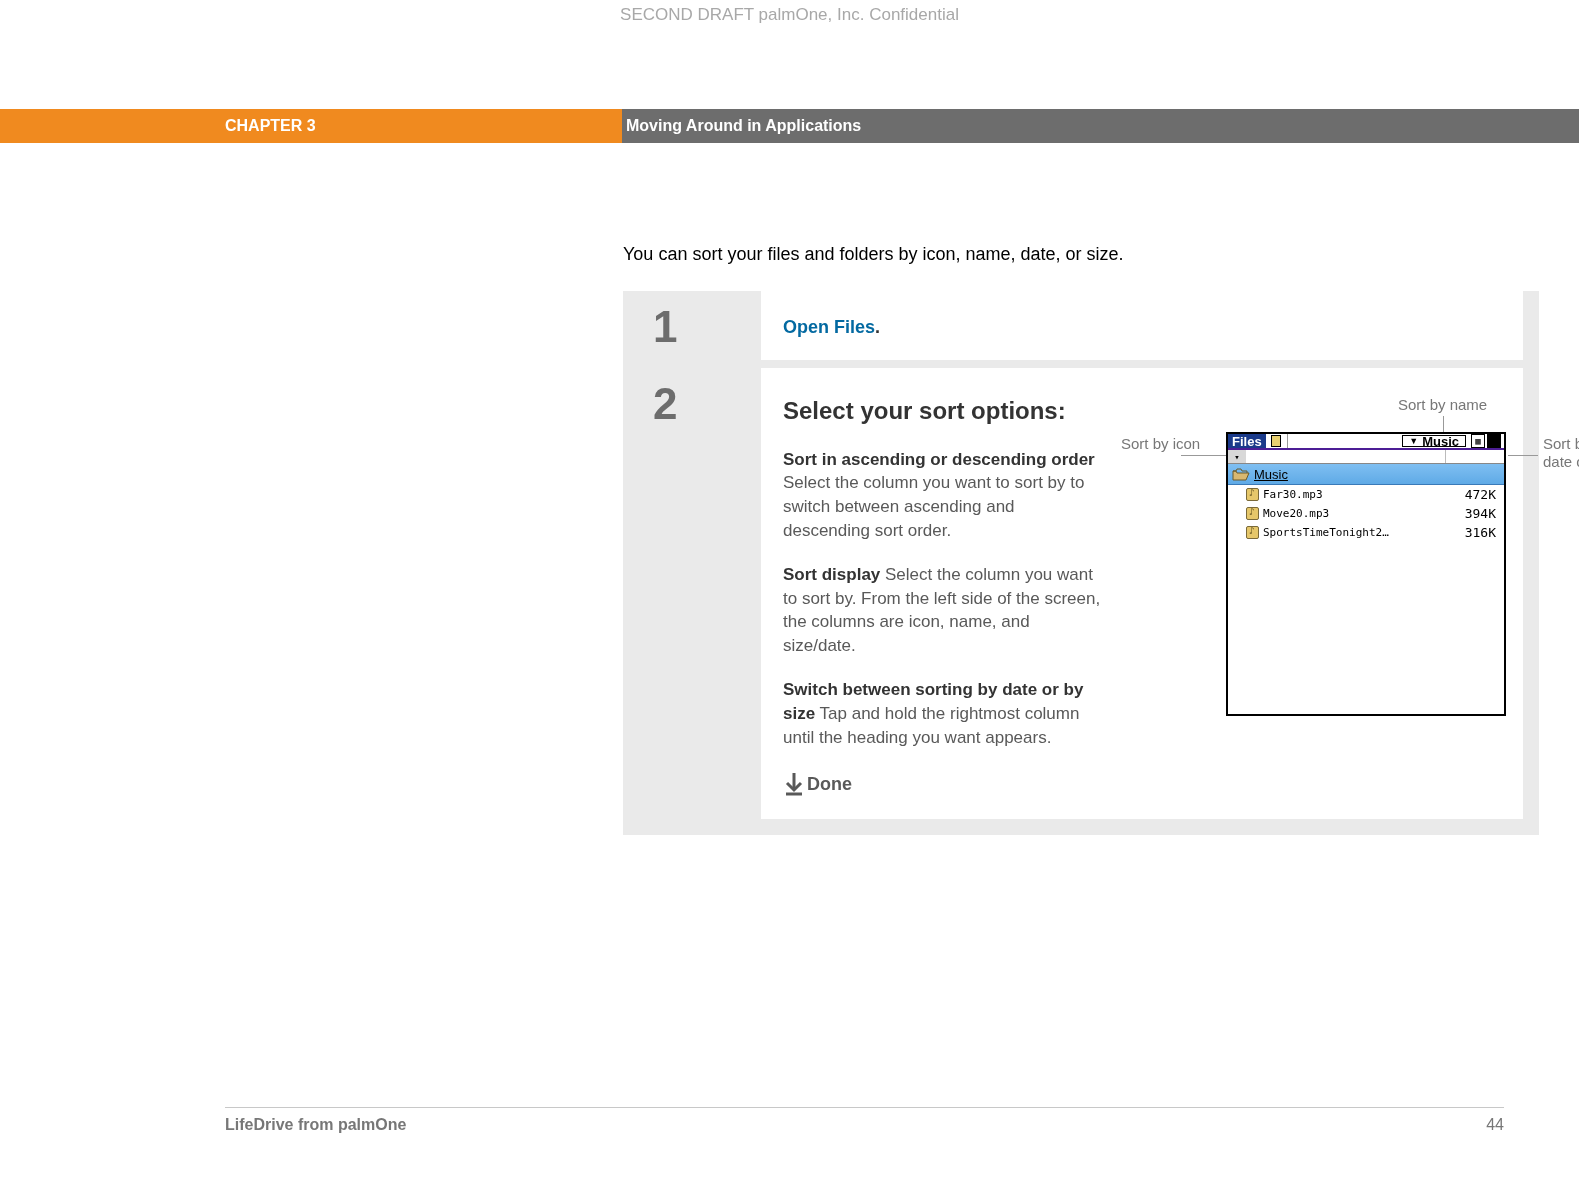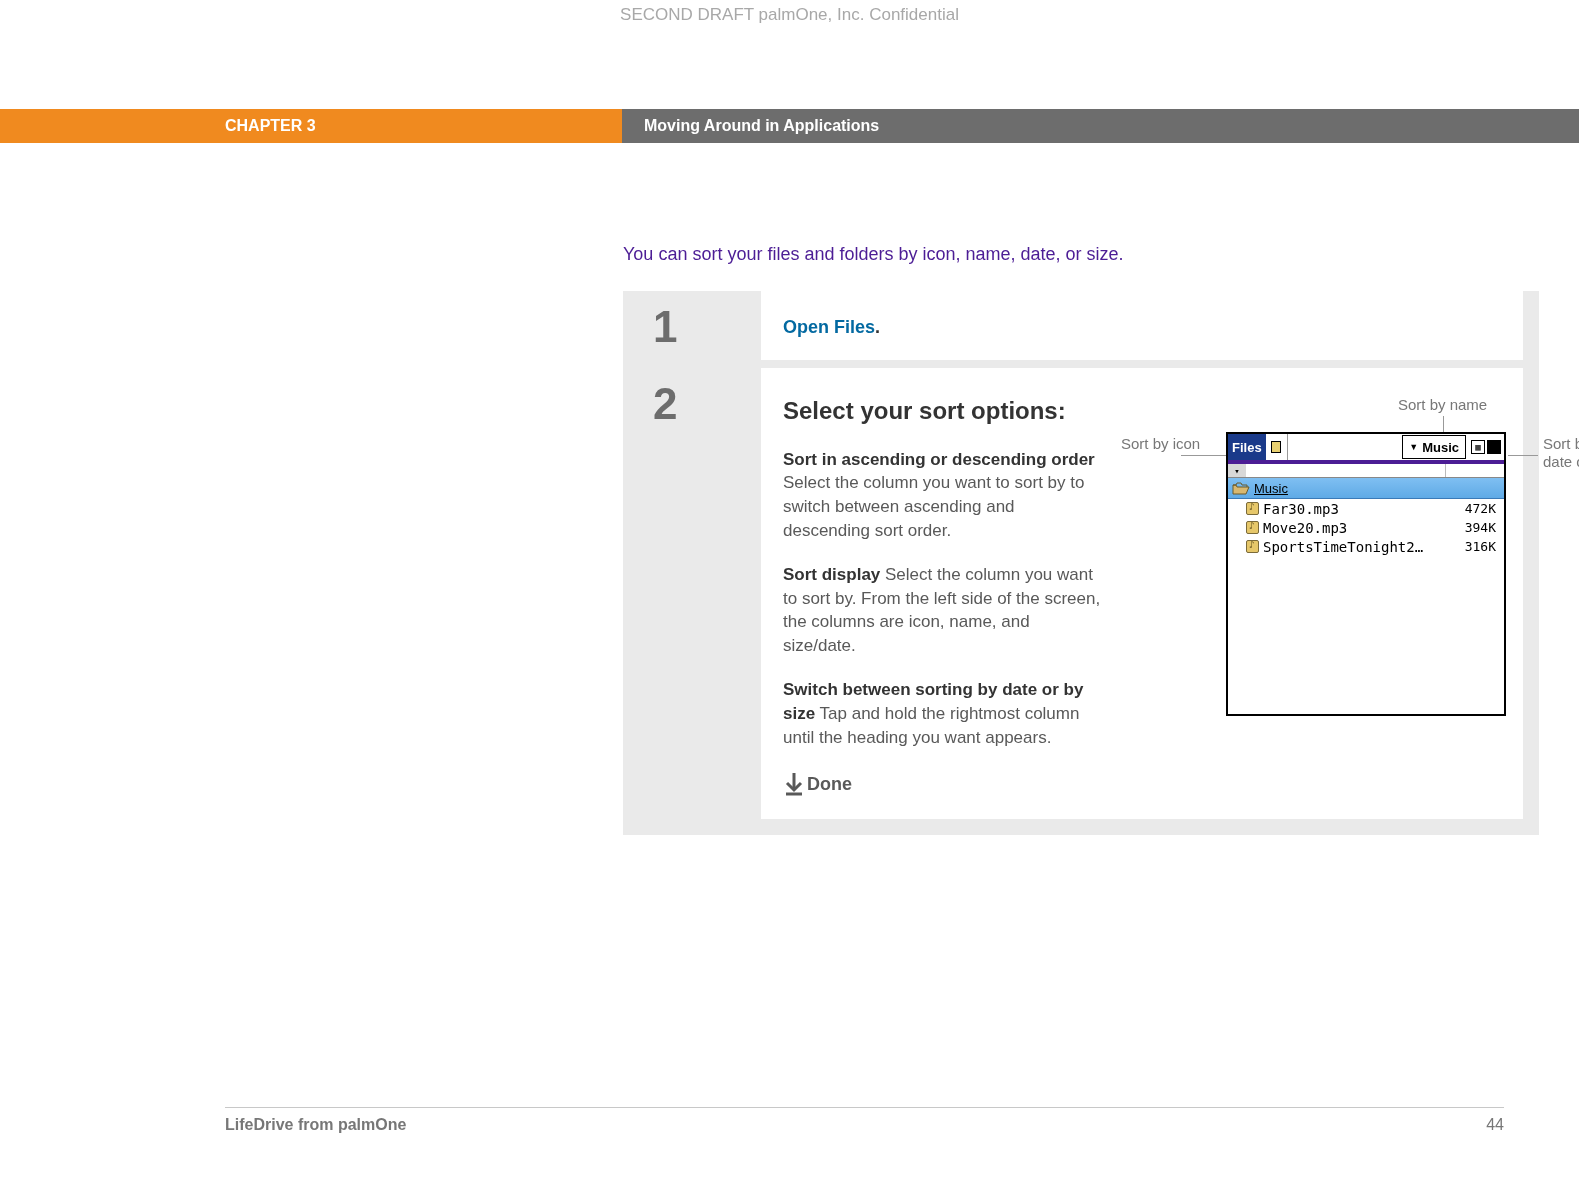--- a/index.html
+++ b/index.html
@@ -39,35 +39,35 @@
       padding-left: 225px;
     }
     .chapter-bar-gray {
       flex: 1;
       background: #6d6d6d;
       color: #fff;
       font-weight: bold;
       font-size: 16px;
       display: flex;
       align-items: center;
-      padding-left: 22px;
+      padding-left: 4px;
     }
     .content {
       position: absolute;
       top: 235px;
       left: 623px;
       right: 40px;
     }
     .section-title {
       color: #f08a1f;
       font-size: 27px;
       font-weight: bold;
     }
     .section-desc {
-      color: #4c1d95;
+      color: #000000;
       font-size: 18px;
       margin-top: 9px;
     }
     .steps {
       margin-top: 26px;
       background: #eaeaea;
       padding-bottom: 16px;
     }
     .step-row {
       display: flex;
@@ -140,23 +140,23 @@
     .device-screen {
       position: absolute;
       top: 38px; left: 113px;
       width: 280px; height: 284px;
       border: 2px solid #000;
       background: #fff;
       font-family: "Lucida Console", Monaco, monospace;
       font-size: 13px;
     }
     .ds-header {
-      height: 30px; background: #fff;
+      height: 16px; background: #fff;
       display: flex; align-items: stretch;
-      border-bottom: 4px solid #4c1d95;
+      border-bottom: 2px solid #4c1d95;
     }
     .ds-tab-files {
       background: #1a3a8a; color: #fff;
       font-weight: bold; font-family: Arial;
       font-size: 13px; padding: 2px 4px;
       display: flex; align-items: center;
     }
     .ds-tab-blank { flex: 0 0 22px; border-right: 1px solid #999; background: #fff;
       display: flex; align-items:center; justify-content:center; }
     .ds-tab-blank2 { flex: 1; }
@@ -192,21 +192,21 @@
     }
     .note-icon {
       width: 13px; height: 13px; background: #e6c76a;
       border: 1px solid #7a6a3a; border-radius: 2px;
       position: relative;
     }
     .note-icon::after {
       content: "♪"; position:absolute; left:2px; top:-2px;
       font-size: 10px; color:#5a4a1a;
     }
-    .fname { flex: 1; font-size: 14px; }
+    .fname { flex: 1; font-size: 11px; }
     .fsize { width: 55px; text-align: right; padding-right: 8px; font-size:13px;}
     .folder-open-icon {
       width: 18px; height: 13px; position: relative;
     }
     .folder-open-icon svg { display:block; }
 
     .footer-line {
       position: absolute;
       left: 225px; right: 75px; bottom: 70px;
       border-top: 1px solid #c8c8c8;

